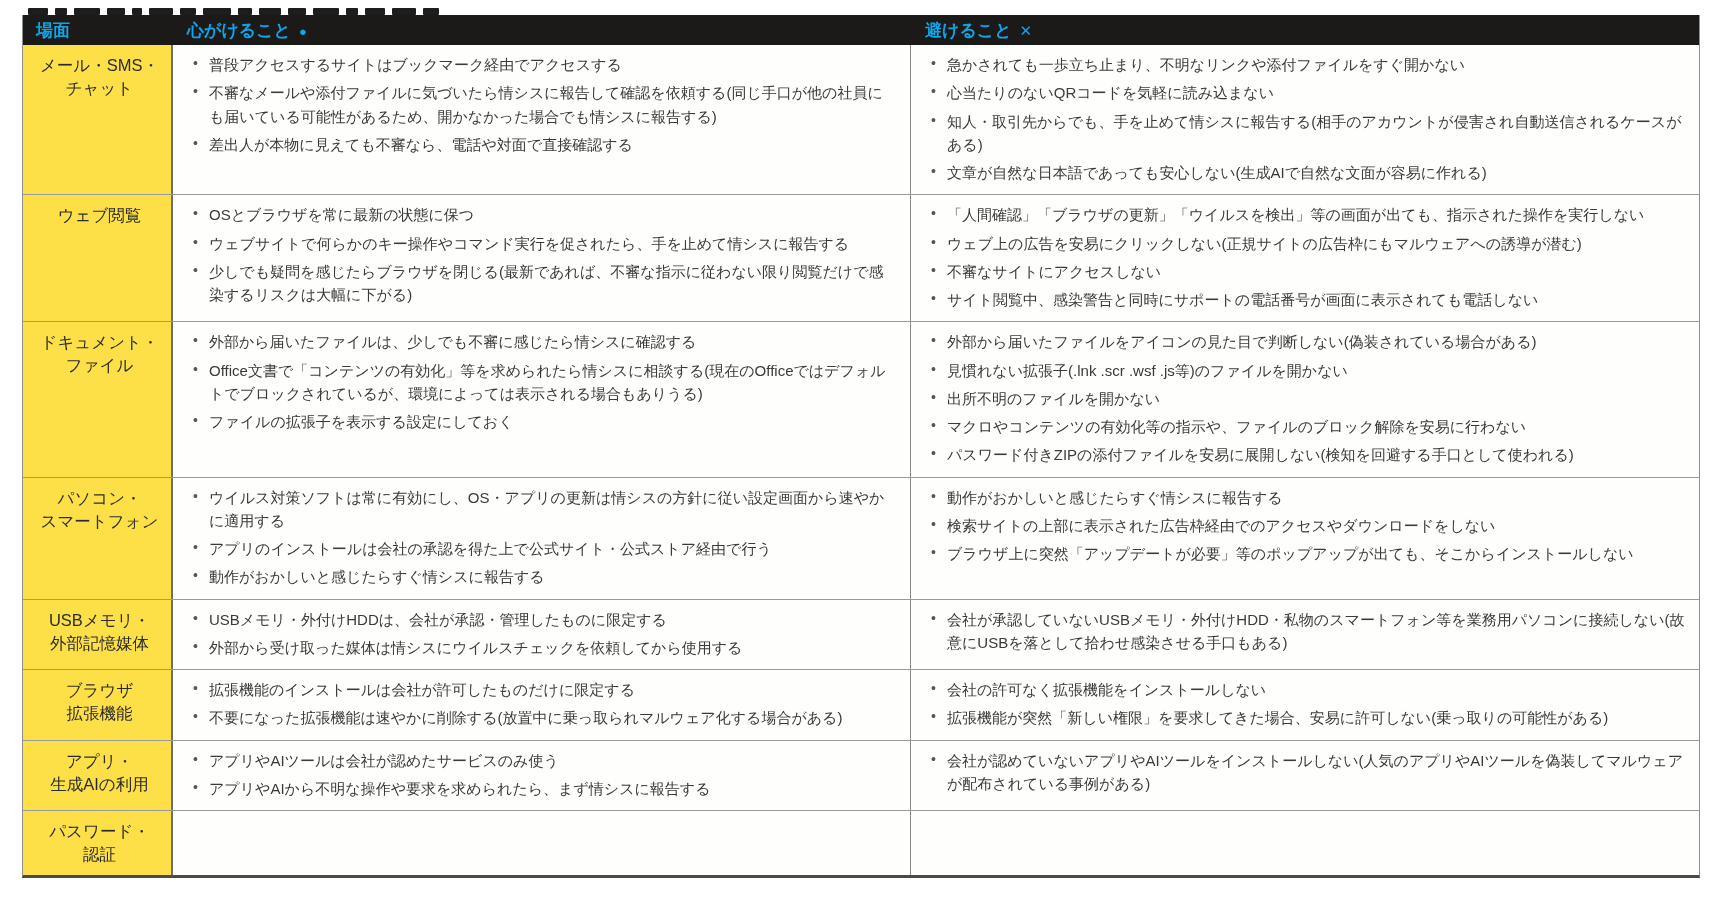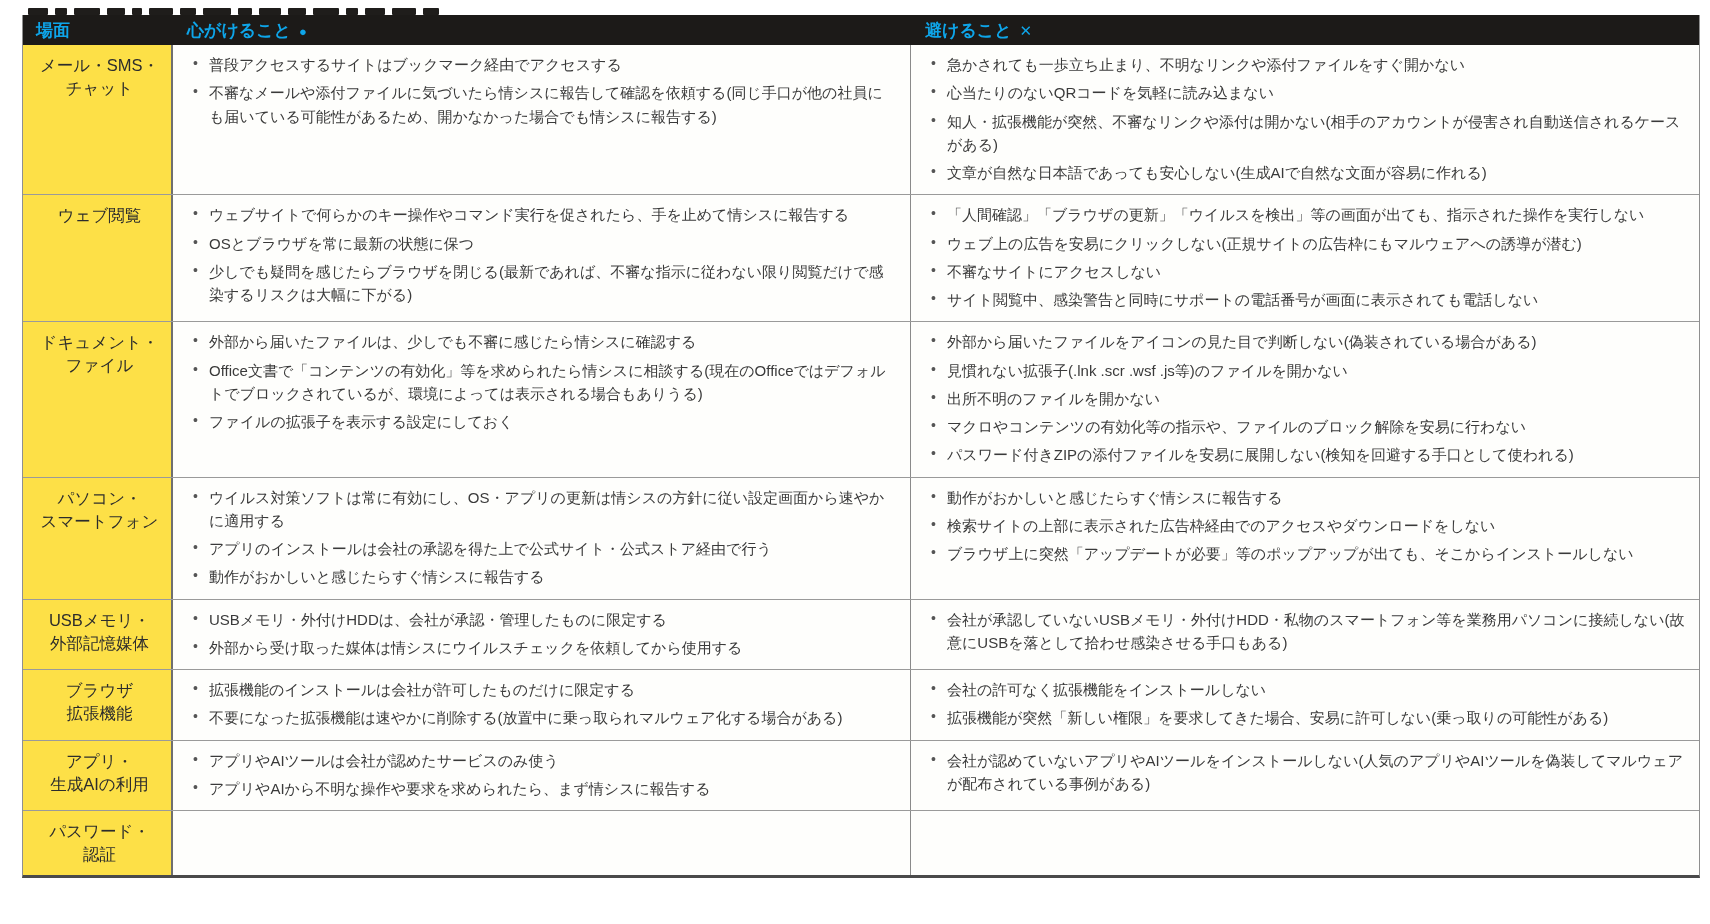--- a/index.html
+++ b/index.html
@@ -125,38 +125,39 @@
     </div>
   </div>
   <div>
   <div class="t-row">
     <div class="scene-cell">メール・SMS・
 チャット</div>
     <div class="do-cell">
       <ul class="bullets">
             <li class="bullet-item">普段アクセスするサイトはブックマーク経由でアクセスする</li>
             <li class="bullet-item">不審なメールや添付ファイルに気づいたら情シスに報告して確認を依頼する(同じ手口が他の社員にも届いている可能性があるため、開かなかった場合でも情シスに報告する)</li>
+            <li class="bullet-item">差出人が本物に見えても不審なら、電話や対面で直接確認する</li>
           </ul>
     </div>
     <div class="avoid-cell">
       <ul class="bullets">
             <li class="bullet-item">急かされても一歩立ち止まり、不明なリンクや添付ファイルをすぐ開かない</li>
             <li class="bullet-item">心当たりのないQRコードを気軽に読み込まない</li>
-            <li class="bullet-item">知人・拡張機能が突然、不審なリンクや添付は開かない(相手のアカウントが侵害され自動送信されるケースがある)</li>
+            <li class="bullet-item">知人・取引先からでも、手を止めて情シスに報告する(相手のアカウントが侵害され自動送信されるケースがある)</li>
             <li class="bullet-item">文章が自然な日本語であっても安心しない(生成AIで自然な文面が容易に作れる)</li>
           </ul>
     </div>
   </div>
 
   <div class="t-row">
     <div class="scene-cell">ウェブ閲覧</div>
     <div class="do-cell">
       <ul class="bullets">
+            <li class="bullet-item">OSとブラウザを常に最新の状態に保つ</li>
             <li class="bullet-item">ウェブサイトで何らかのキー操作やコマンド実行を促されたら、手を止めて情シスに報告する</li>
-            <li class="bullet-item">OSとブラウザを常に最新の状態に保つ</li>
             <li class="bullet-item">少しでも疑問を感じたらブラウザを閉じる(最新であれば、不審な指示に従わない限り閲覧だけで感染するリスクは大幅に下がる)</li>
           </ul>
     </div>
     <div class="avoid-cell">
       <ul class="bullets">
             <li class="bullet-item">「人間確認」「ブラウザの更新」「ウイルスを検出」等の画面が出ても、指示された操作を実行しない</li>
             <li class="bullet-item">ウェブ上の広告を安易にクリックしない(正規サイトの広告枠にもマルウェアへの誘導が潜む)</li>
             <li class="bullet-item">不審なサイトにアクセスしない</li>
             <li class="bullet-item">サイト閲覧中、感染警告と同時にサポートの電話番号が画面に表示されても電話しない</li>
           </ul>

